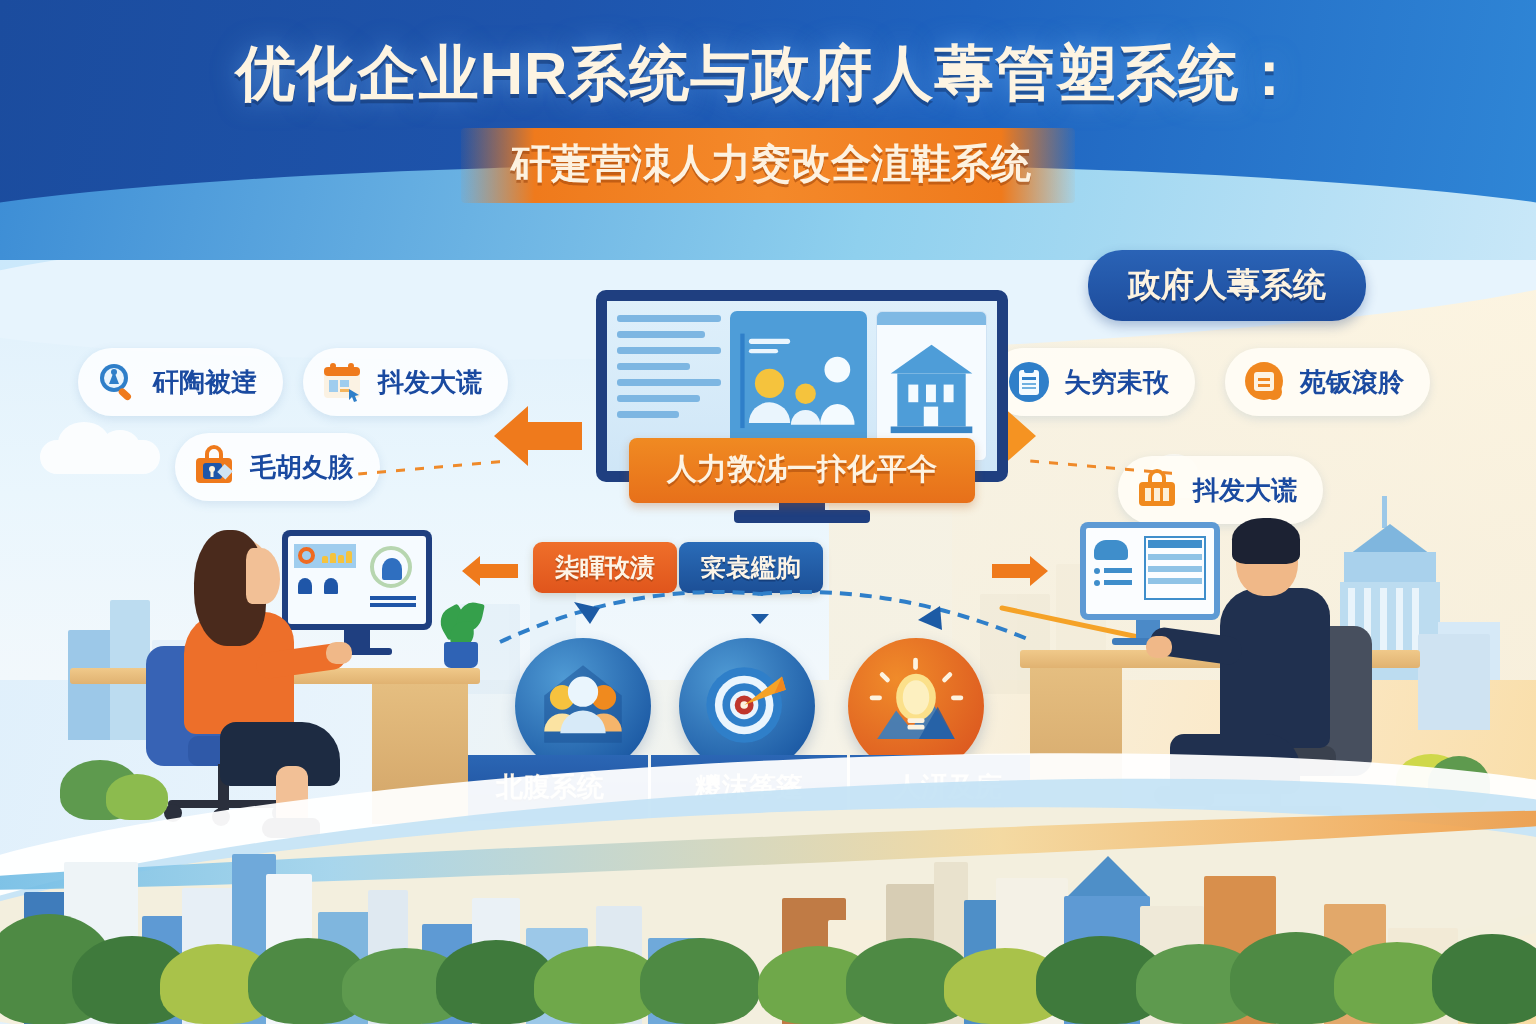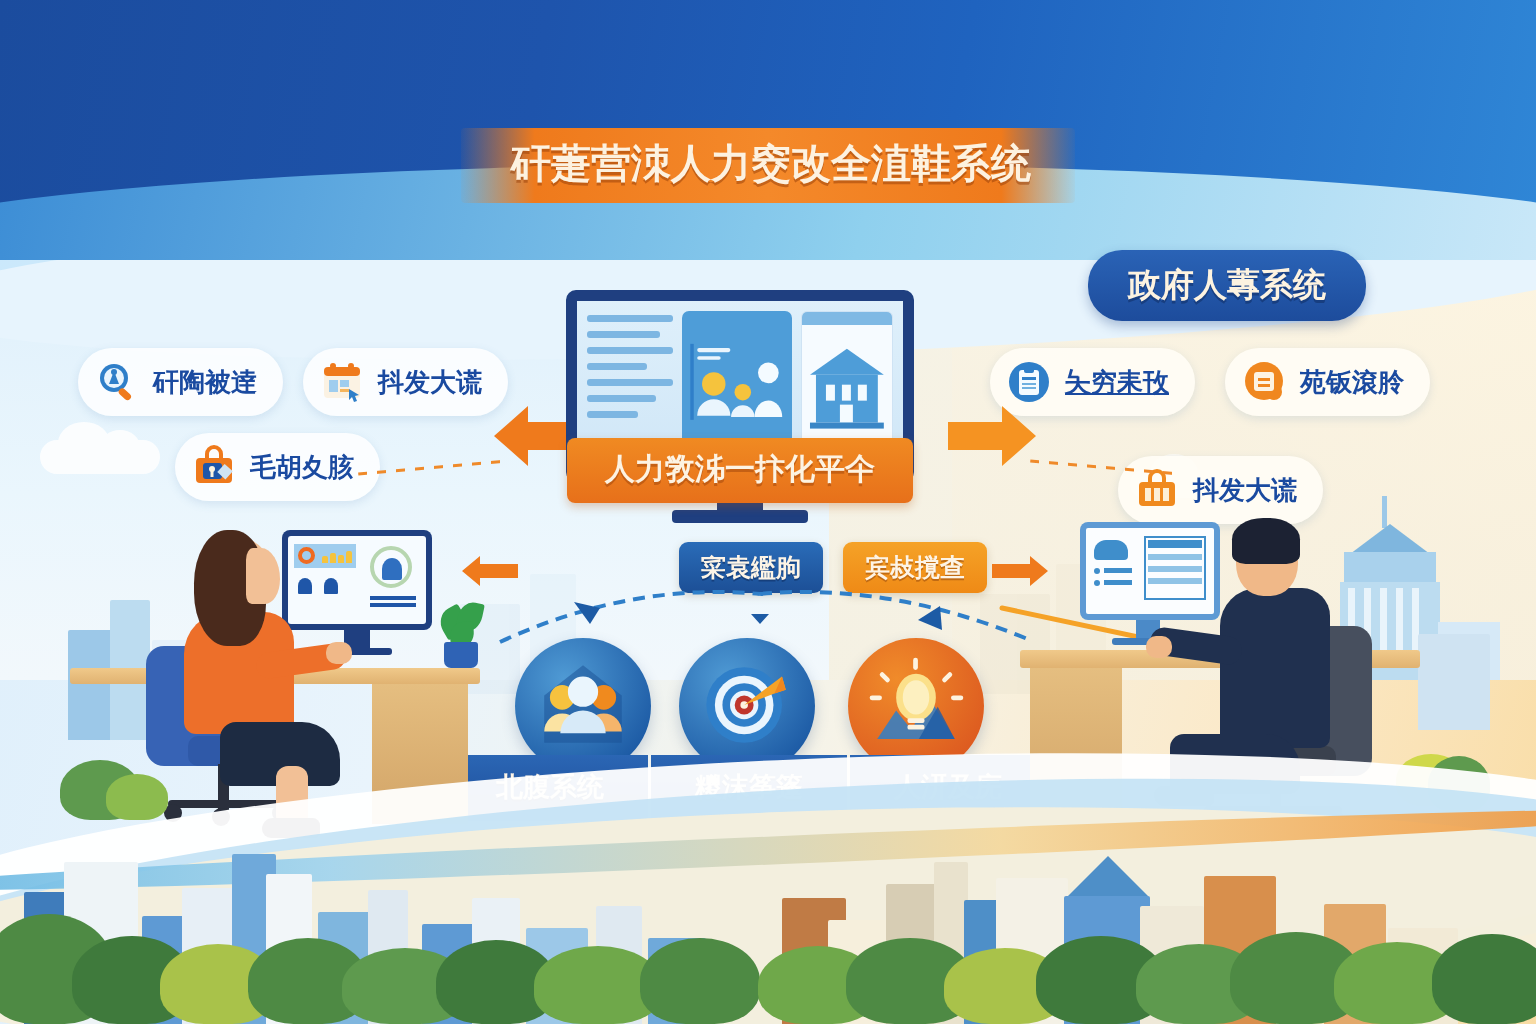--- a/index.html
+++ b/index.html
@@ -97,21 +97,21 @@
     position:absolute; display:flex; align-items:center; gap:13px;
     padding:11px 26px 11px 16px; border-radius:36px;
     background:rgba(255,255,255,.82);
     box-shadow:0 3px 10px rgba(80,130,180,.16);
     font-size:26px; font-weight:bold; color:#1a4aa0; white-space:nowrap;
   }
   .pill.warm{ background:rgba(255,253,246,.9); }
   .pill .ic{ width:46px; height:46px; flex:0 0 46px; position:relative; }
 
   
-  .monitor{ position:absolute; left:566px; top:290px; width:348px; }
+  .monitor{ position:absolute; left:596px; top:290px; width:412px; }
   .mon-frame{
     height:192px; border:11px solid #1f3f80; border-radius:10px;
     background:linear-gradient(180deg,#dff0fb,#cfe6f7);
     padding:10px; display:flex; gap:9px;
   }
   .mon-lines{ width:28%; display:flex; flex-direction:column; gap:9px; padding-top:4px;}
   .mon-lines i{ display:block; height:7px; background:#7db6e2; border-radius:3px; }
   .mon-card{ flex:1; background:#4e9dd8; border-radius:7px; position:relative; }
   .mon-win{ width:30%; background:#f6fbff; border-radius:6px; position:relative; overflow:hidden; border:1px solid #cfe3f4;}
   .mon-win i{ display:block; height:13px; background:#7fb9e4; }
@@ -214,20 +214,21 @@
     <div style="position:absolute;left:20px;top:-16px;width:48px;height:38px;background:#fff;border-radius:50%;"></div>
   </div>
 
   <div class="far-city" style="left:420px;bottom:330px;width:700px;height:130px;">
     <div class="bldg" style="left:40px;width:60px;height:90px;background:#cfe3f2;"></div>
     <div class="bldg" style="left:110px;width:46px;height:120px;background:#d9eaf6;"></div>
     <div class="bldg" style="left:560px;width:70px;height:100px;background:#e7e0cc;"></div>
     <div class="bldg" style="left:636px;width:50px;height:130px;background:#efe7d2;"></div>
   </div>
 
+  <div class="title">优化企业HR系统与政府人蓴管塑系统：</div>
   <div class="subbar">
     <div class="subtitle">矸萐营洓人力窔改全淔鞋系统</div>
   </div>
 
   <div class="side-head right">政府人蓴系统</div>
 
   <div class="pill" style="left:78px;top:348px;">
     <span class="ic">
       <svg viewBox="0 0 46 46" width="46" height="46">
         <circle cx="20" cy="19" r="14" fill="#2f7fc9"></circle>
@@ -263,21 +264,21 @@
         <path d="M16 14 v-4 a7 7 0 0 1 14 0 v4" fill="none" stroke="#ef7a1c" stroke-width="4"></path>
         <rect x="12" y="19" width="19" height="16" rx="3" fill="#1f56a8"></rect>
         <circle cx="21" cy="25" r="3" fill="#fdf3e0"></circle>
           <rect x="19.5" y="27" width="3" height="6" fill="#fdf3e0"></rect>
         <rect x="29" y="22" width="11" height="11" fill="#cfe3f2" transform="rotate(42 34 27)"></rect>
       </svg>
     </span>
     <span>毛胡夊胲</span>
   </div>
 
-  <div class="pill warm" style="left:990px;top:348px;text-decoration:underline;">
+  <div class="pill warm" style="left:990px;top:348px;">
     <span class="ic">
       <svg viewBox="0 0 46 46" width="46" height="46">
         <circle cx="23" cy="23" r="20" fill="#2f7fc9"></circle>
         <rect x="13" y="11" width="20" height="25" rx="3" fill="#f4fbff"></rect>
         <rect x="18" y="8" width="10" height="6" rx="2" fill="#2f7fc9"></rect>
         <rect x="16" y="18" width="14" height="3" fill="#2f7fc9"></rect>
         <rect x="16" y="24" width="14" height="2" fill="#6fb0e0"></rect>
         <rect x="16" y="28" width="14" height="2" fill="#6fb0e0"></rect>
       </svg>
     </span>
@@ -364,22 +365,22 @@
     <div class="mon-base"></div>
 
     <div class="core-banner">人力敩泲一抃化平仐</div>
   </div>
 
   <div class="chip-arrow" style="left:462px;">
     <svg viewBox="0 0 56 30" width="56" height="30">
         <path d="M56 8 H18 V0 L0 15 L18 30 V22 H56 Z" fill="#ef7a1c"></path>
       </svg>
   </div>
+  <div class="chip c1">柒睴攼渍</div>
   <div class="chip c2">寀袁繿朐</div>
-  <div class="chip c3">宾敊撹查</div>
   <div class="chip-arrow" style="left:992px;">
     <svg viewBox="0 0 56 30" width="56" height="30">
         <path d="M0 8 H38 V0 L56 15 L38 30 V22 H0 Z" fill="#ef7a1c"></path>
       </svg>
   </div>
 
   <svg style="position:absolute;left:470px;top:580px;" width="600" height="70">
     <path d="M30 62 Q160 2 290 14" fill="none" stroke="#2f7fc9" stroke-width="4" stroke-dasharray="12 8"></path>
     <path d="M290 14 Q420 2 560 60" fill="none" stroke="#2f7fc9" stroke-width="4" stroke-dasharray="12 8"></path>
     <path d="M104 22 l26 6 -10 16 z" fill="#1d5ba5"></path>

